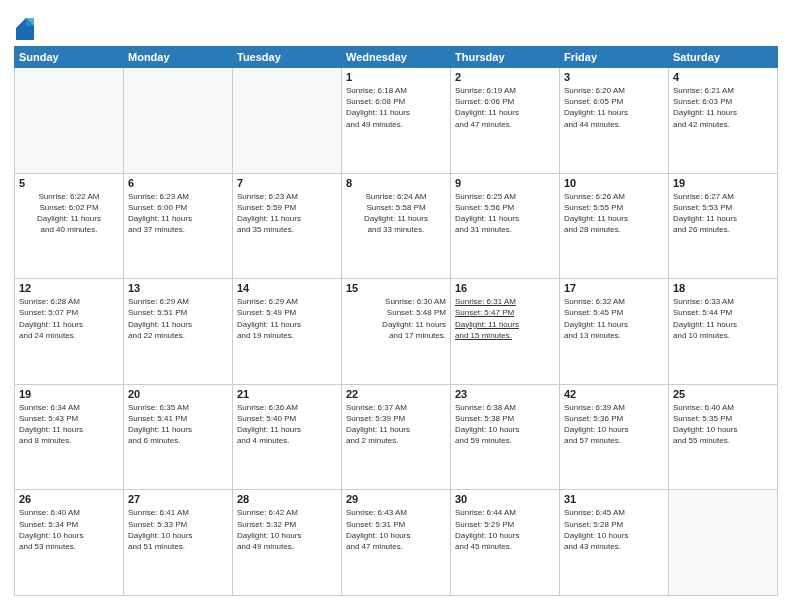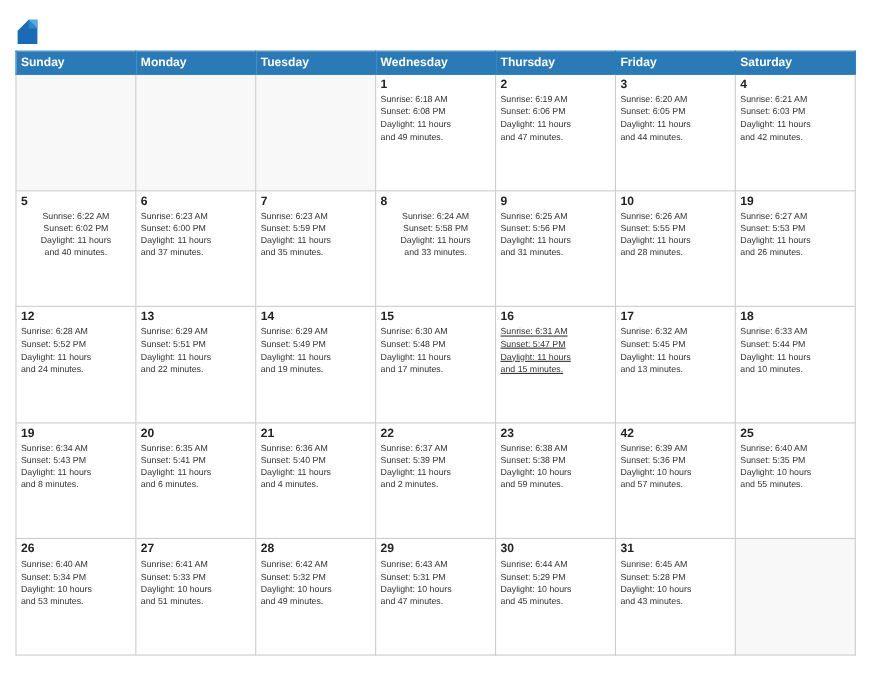--- a/index.html
+++ b/index.html
@@ -217,41 +217,41 @@
             <div class="day-info" style="white-space: pre-line;">Sunrise: 6:27 AM
 Sunset: 5:53 PM
 Daylight: 11 hours
 and 26 minutes.</div>
           </td>
         </tr>
         <tr>
           <td>
             <span class="day-num">12</span>
             <div class="day-info" style="white-space: pre-line;">Sunrise: 6:28 AM
-Sunset: 5:52 PM
+Sunset: 5:07 PM
 Daylight: 11 hours
 and 24 minutes.</div>
           </td>
           <td>
             <span class="day-num">13</span>
             <div class="day-info" style="white-space: pre-line;">Sunrise: 6:29 AM
 Sunset: 5:51 PM
 Daylight: 11 hours
 and 22 minutes.</div>
           </td>
           <td>
             <span class="day-num">14</span>
             <div class="day-info" style="white-space: pre-line;">Sunrise: 6:29 AM
 Sunset: 5:49 PM
 Daylight: 11 hours
 and 19 minutes.</div>
           </td>
           <td>
             <span class="day-num">15</span>
-            <div class="day-info" style="white-space: pre-line;">Sunrise: 6:30 AM
+            <div class="day-info" style="white-space: pre-line; text-align: right;">Sunrise: 6:30 AM
 Sunset: 5:48 PM
 Daylight: 11 hours
 and 17 minutes.</div>
           </td>
           <td>
             <span class="day-num">16</span>
             <div class="day-info" style="white-space: pre-line; text-decoration: underline;">Sunrise: 6:31 AM
 Sunset: 5:47 PM
 Daylight: 11 hours
 and 15 minutes.</div>

